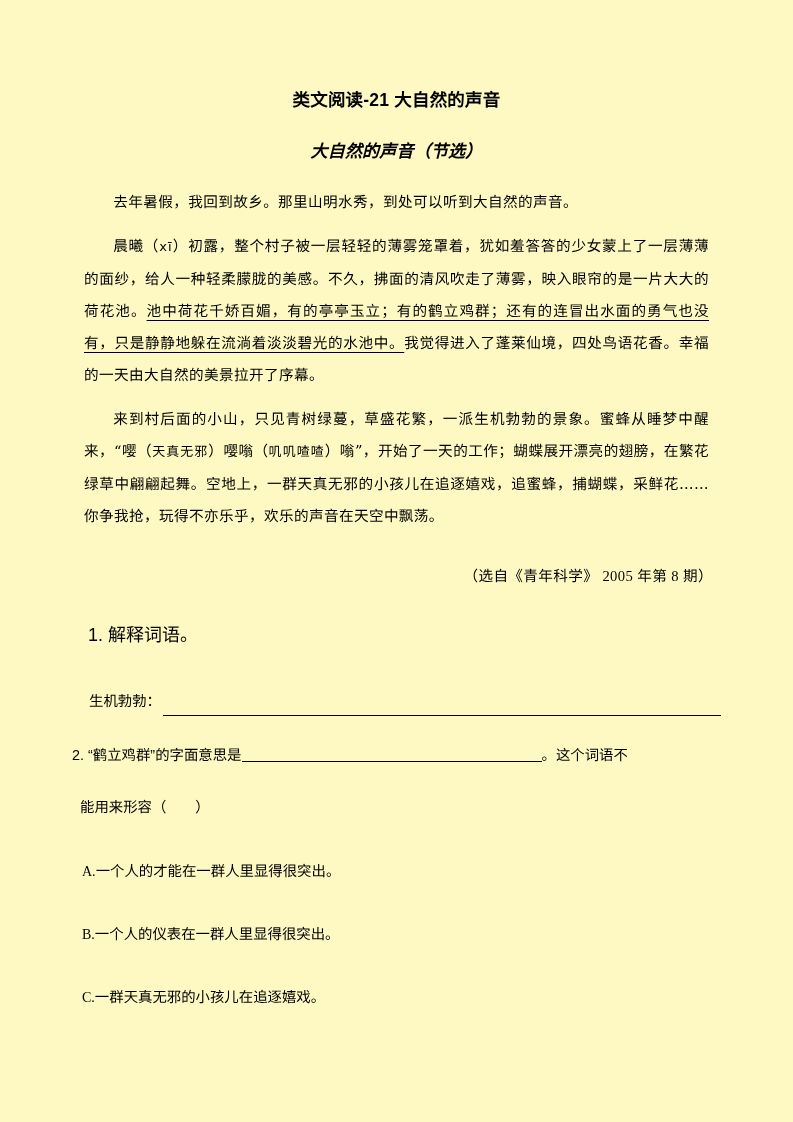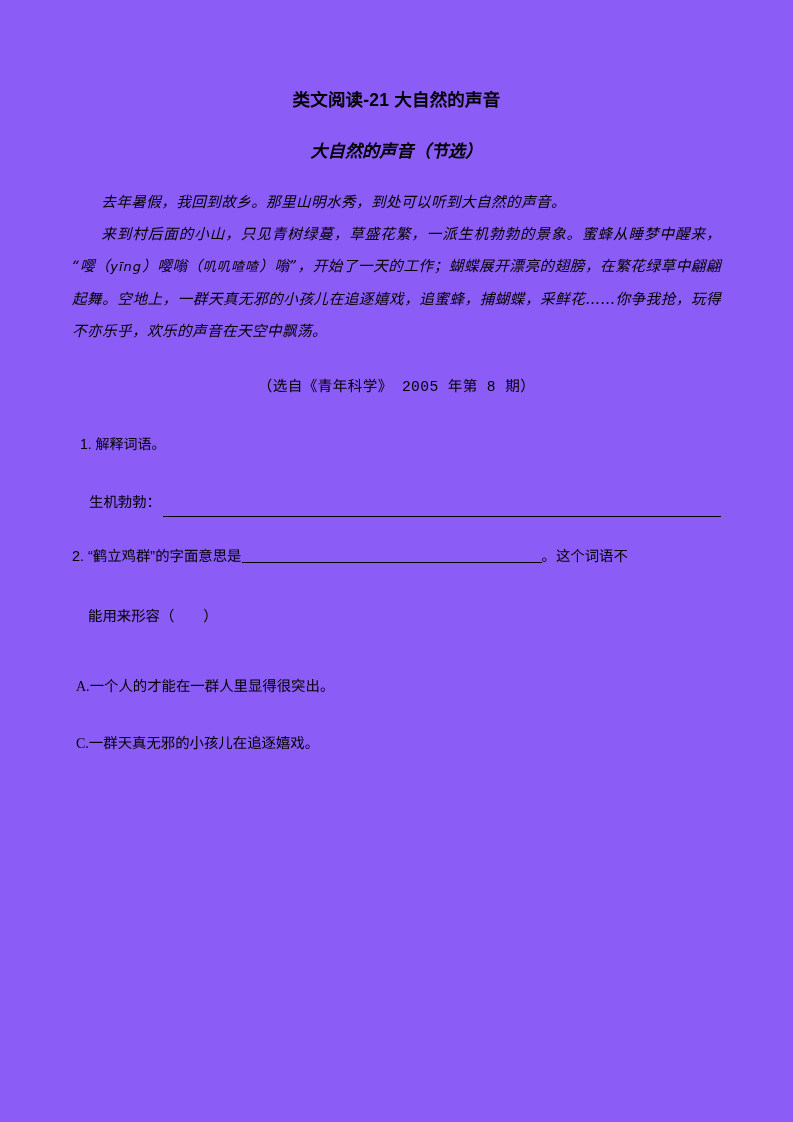--- a/index.html
+++ b/index.html
@@ -5,21 +5,21 @@
 <style>
   html, body {
     margin: 0;
     padding: 0;
     background: #ffffff;
   }
   .page {
     position: relative;
     width: 793px;
     height: 1122px;
-    background: #8b5cf6;
+    background: #fef9c3;
     overflow: hidden;
     box-sizing: border-box;
     padding: 0;
   }
   .content {
     position: absolute;
     left: 72px;
     top: 0;
     width: 649px;
   }
@@ -49,58 +49,57 @@
 
   
   .passage {
     margin-top: 24px;
   }
   .para {
     font-family: "DejaVu Serif", "Liberation Serif", serif;
     font-size: 14.6px;
     line-height: 32px;
     color: #000;
-    margin: 0;
+    margin: 12px;
     text-indent: 2em;
     text-align: justify;
     text-justify: inter-character;
     letter-spacing: 0.4px;
-    font-style: italic;
   }
   .para .u {
     text-decoration: underline;
     text-underline-offset: 4px;
     text-decoration-thickness: 1px;
   }
   .pinyin {
     font-family: "DejaVu Sans", sans-serif;
     font-size: 13px;
     letter-spacing: 1px;
   }
   .source {
-    font-family: Liberation Mono, monospace;
+    font-family: Liberation Serif, serif;
     font-size: 14.6px;
     line-height: 32px;
     color: #000;
     margin: 8px;
     padding-top: 16px;
-    text-align: center;
+    text-align: right;
     letter-spacing: 0.4px;
   }
 
   
   .questions {
     margin-top: 14px;
     font-family: "Liberation Sans", "DejaVu Sans", sans-serif;
     color: #000;
   }
   .q-stem {
-    font-size: 14px;
+    font-size: 18px;
     line-height: 30px;
-    margin: 8px;
+    margin: 16px;
     padding-top: 12px;
   }
   .q-blank-row {
     display: flex;
     align-items: flex-end;
     font-size: 14.4px;
     line-height: 30px;
     padding-top: 20px;
   }
   .q-blank-row .term {
@@ -125,27 +124,27 @@
   .rule-long {
     display: inline-block;
     width: 300px;
     border-bottom: 1.3px solid #000;
     height: 15px;
     vertical-align: -2px;
   }
   .q-cont {
     font-size: 14.4px;
     line-height: 34px;
-    margin: 16px;
+    margin: 8px;
     padding-top: 10px;
   }
   .choice {
     font-size: 14.4px;
     line-height: 30px;
-    margin: 4px;
+    margin: 10px;
     padding-top: 22px;
   }
   .choice .lbl {
     font-family: "Liberation Serif", "DejaVu Serif", serif;
     font-size: 14px;
   }
 </style>
 </head>
 <body>
 
@@ -153,23 +152,26 @@
   <div class="content">
 
     <h1 class="doc-title">类文阅读-21 大自然的声音</h1>
 
     <h2 class="doc-subtitle">大自然的声音（节选）</h2>
 
     <div class="passage">
 
       <p class="para">去年暑假，我回到故乡。那里山明水秀，到处可以听到大自然的声音。</p>
 
-
       <p class="para">
-        <span>来到村后面的小山，只见青树绿蔓，草盛花繁，一派生机勃勃的景象。蜜蜂从睡梦中醒来，“嘤（</span><span class="pinyin">yīng</span><span>）嘤嗡（</span><span class="pinyin">叽叽喳喳</span><span>）嗡”，开始了一天的工作；蝴蝶展开漂亮的翅膀，在繁花绿草中翩翩起舞。空地上，一群天真无邪的小孩儿在追逐嬉戏，追蜜蜂，捕蝴蝶，采鲜花……你争我抢，玩得不亦乐乎，欢乐的声音在天空中飘荡。</span>
+        <span>晨曦（</span><span class="pinyin">xī</span><span>）初露，整个村子被一层轻轻的薄雾笼罩着，犹如羞答答的少女蒙上了一层薄薄的面纱，给人一种轻柔朦胧的美感。不久，拂面的清风吹走了薄雾，映入眼帘的是一片大大的荷花池。</span><span class="u">池中荷花千娇百媚，有的亭亭玉立；有的鹤立鸡群；还有的连冒出水面的勇气也没有，只是静静地躲在流淌着淡淡碧光的水池中。</span><span>我觉得进入了蓬莱仙境，四处鸟语花香。幸福的一天由大自然的美景拉开了序幕。</span>
+      </p>
+
+      <p class="para">
+        <span>来到村后面的小山，只见青树绿蔓，草盛花繁，一派生机勃勃的景象。蜜蜂从睡梦中醒来，“嘤（</span><span class="pinyin">天真无邪</span><span>）嘤嗡（</span><span class="pinyin">叽叽喳喳</span><span>）嗡”，开始了一天的工作；蝴蝶展开漂亮的翅膀，在繁花绿草中翩翩起舞。空地上，一群天真无邪的小孩儿在追逐嬉戏，追蜜蜂，捕蝴蝶，采鲜花……你争我抢，玩得不亦乐乎，欢乐的声音在天空中飘荡。</span>
       </p>
 
 
       <p class="source">（选自《青年科学》 2005 年第 8 期）</p>
     </div>
 
     <div class="questions">
 
       <p class="q-stem">1. 解释词语。</p>
 
@@ -182,20 +184,23 @@
       <p class="q-inline">
         <span>2. “鹤立鸡群”的字面意思是</span><span class="rule-long"></span><span>。这个词语不</span>
       </p>
 
       <p class="q-cont">能用来形容（　　）</p>
 
       <p class="choice">
         <span class="lbl">A.</span><span>一个人的才能在一群人里显得很突出。</span>
       </p>
 
+      <p class="choice">
+        <span class="lbl">B.</span><span>一个人的仪表在一群人里显得很突出。</span>
+      </p>
 
       <p class="choice">
         <span class="lbl">C.</span><span>一群天真无邪的小孩儿在追逐嬉戏。</span>
       </p>
 
     </div>
   </div>
 </div>
 
 </body></html>

